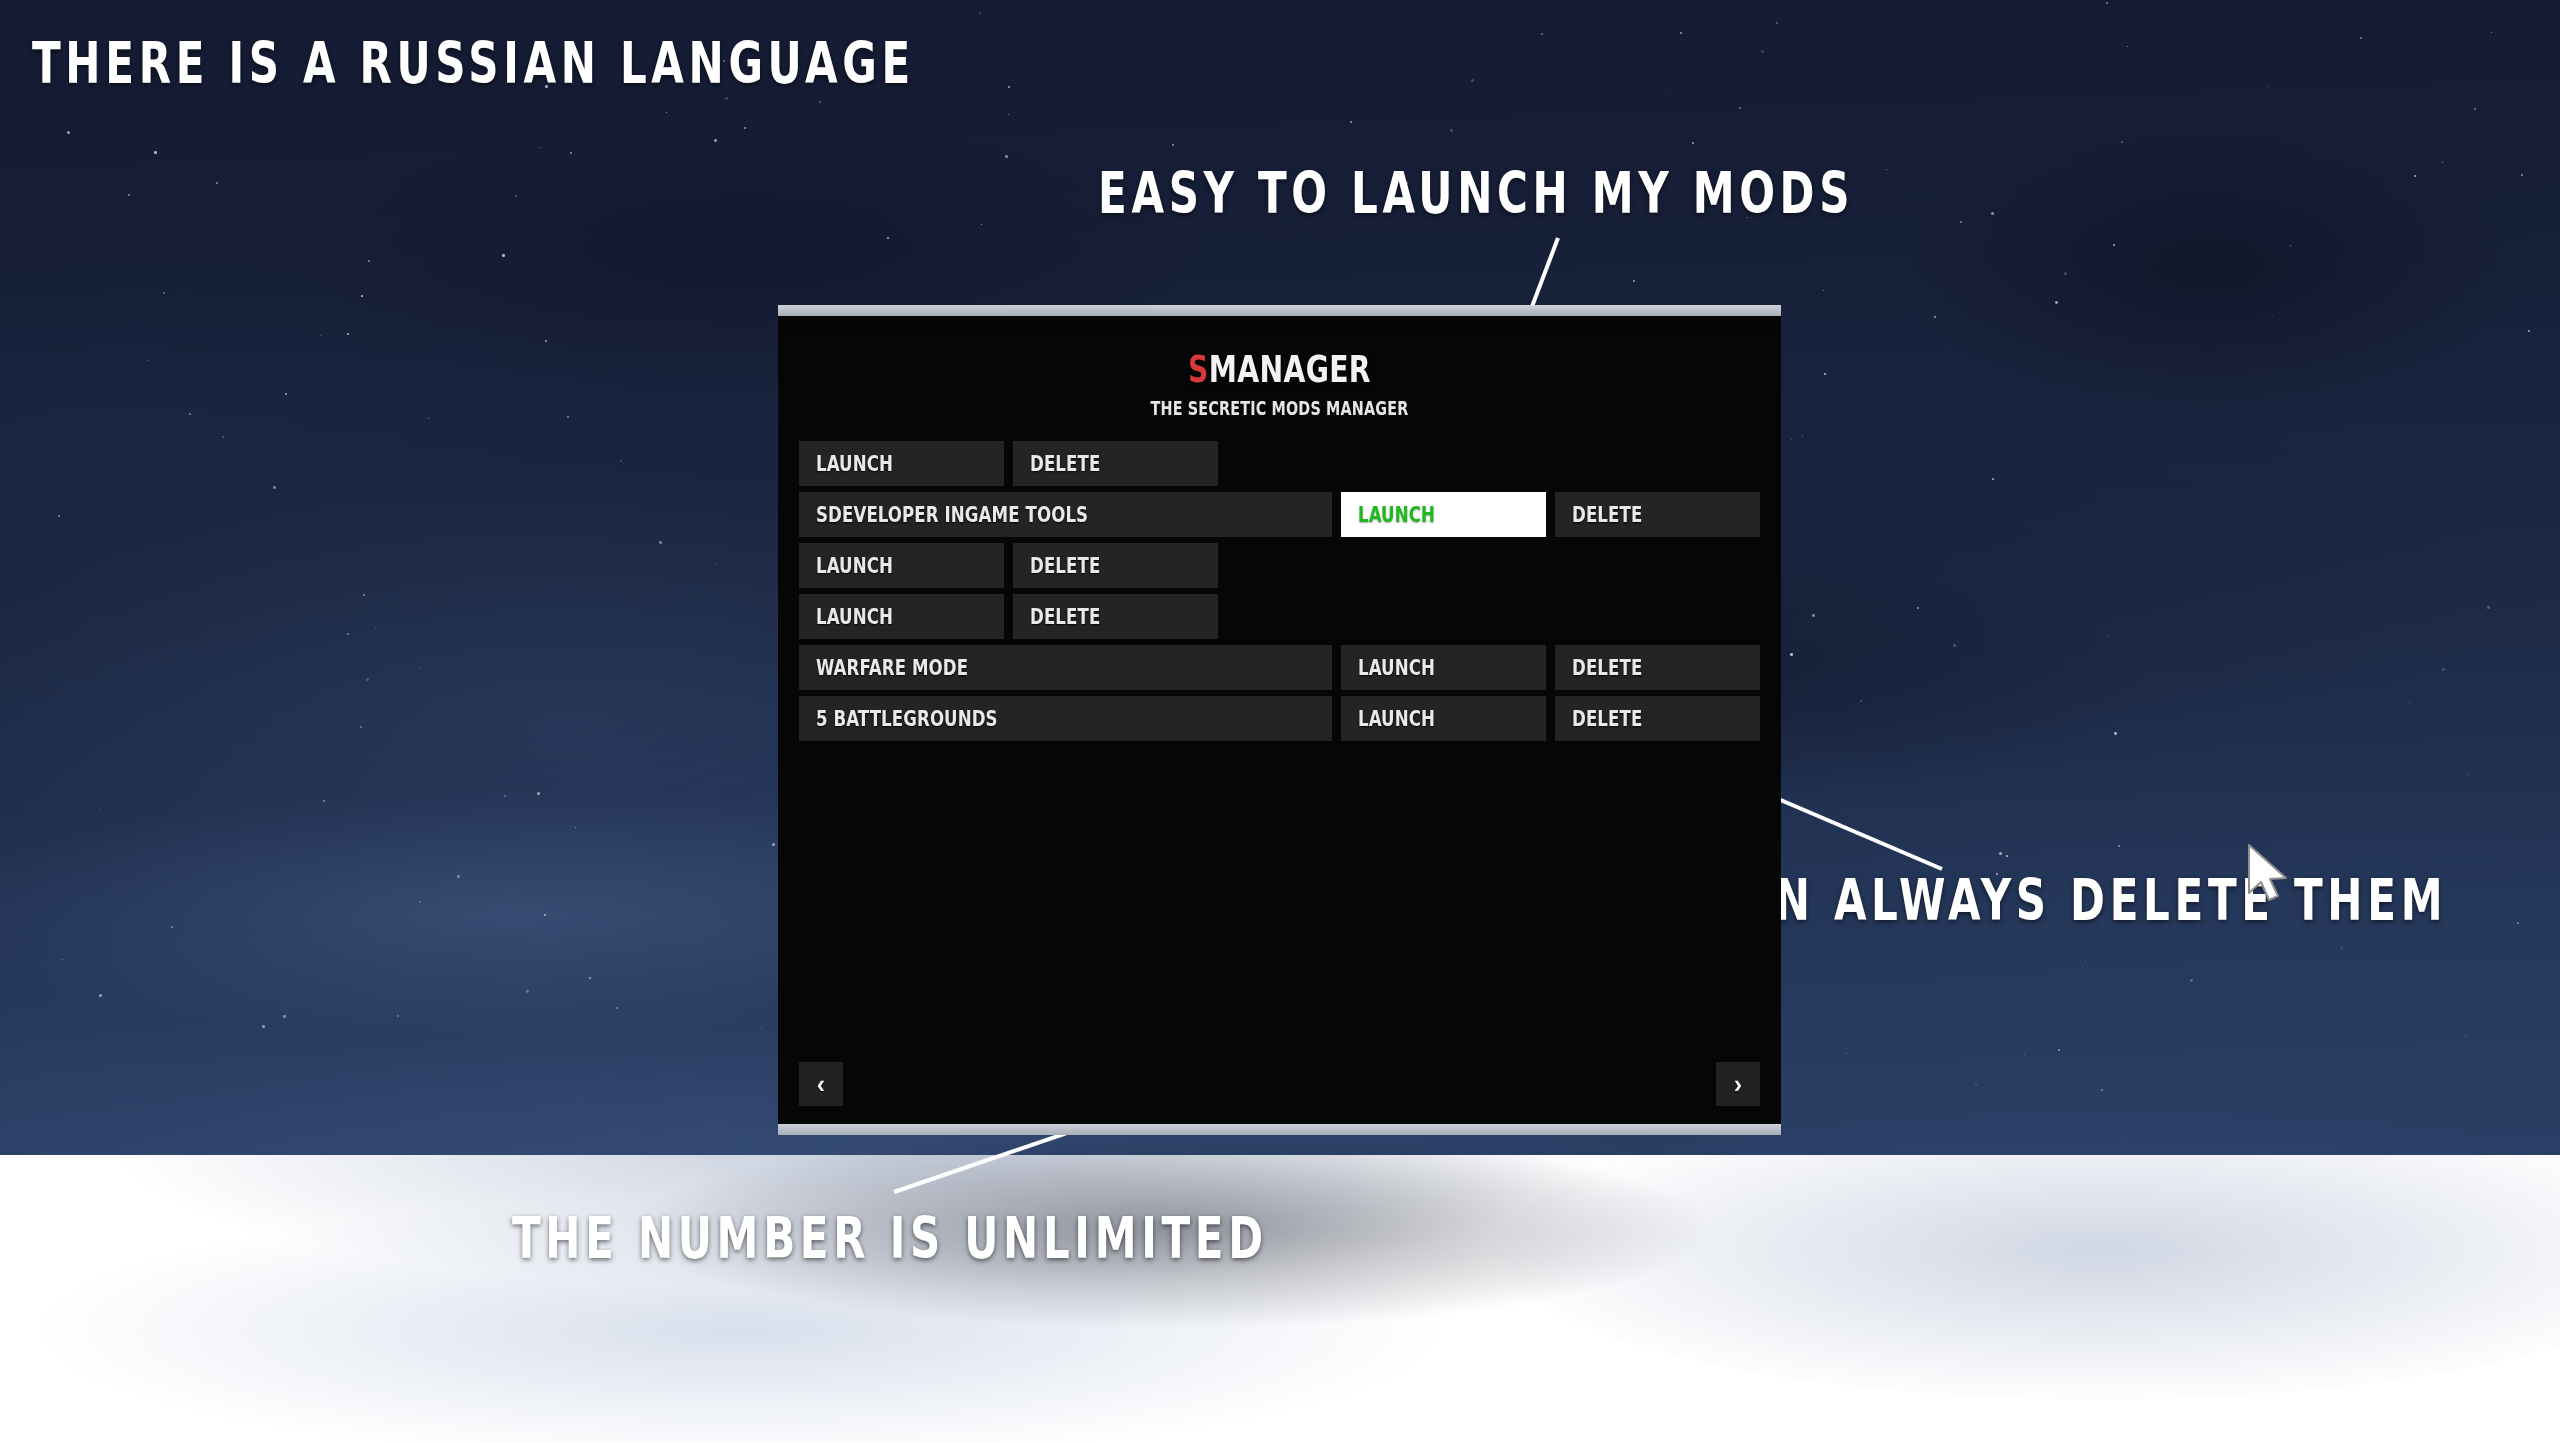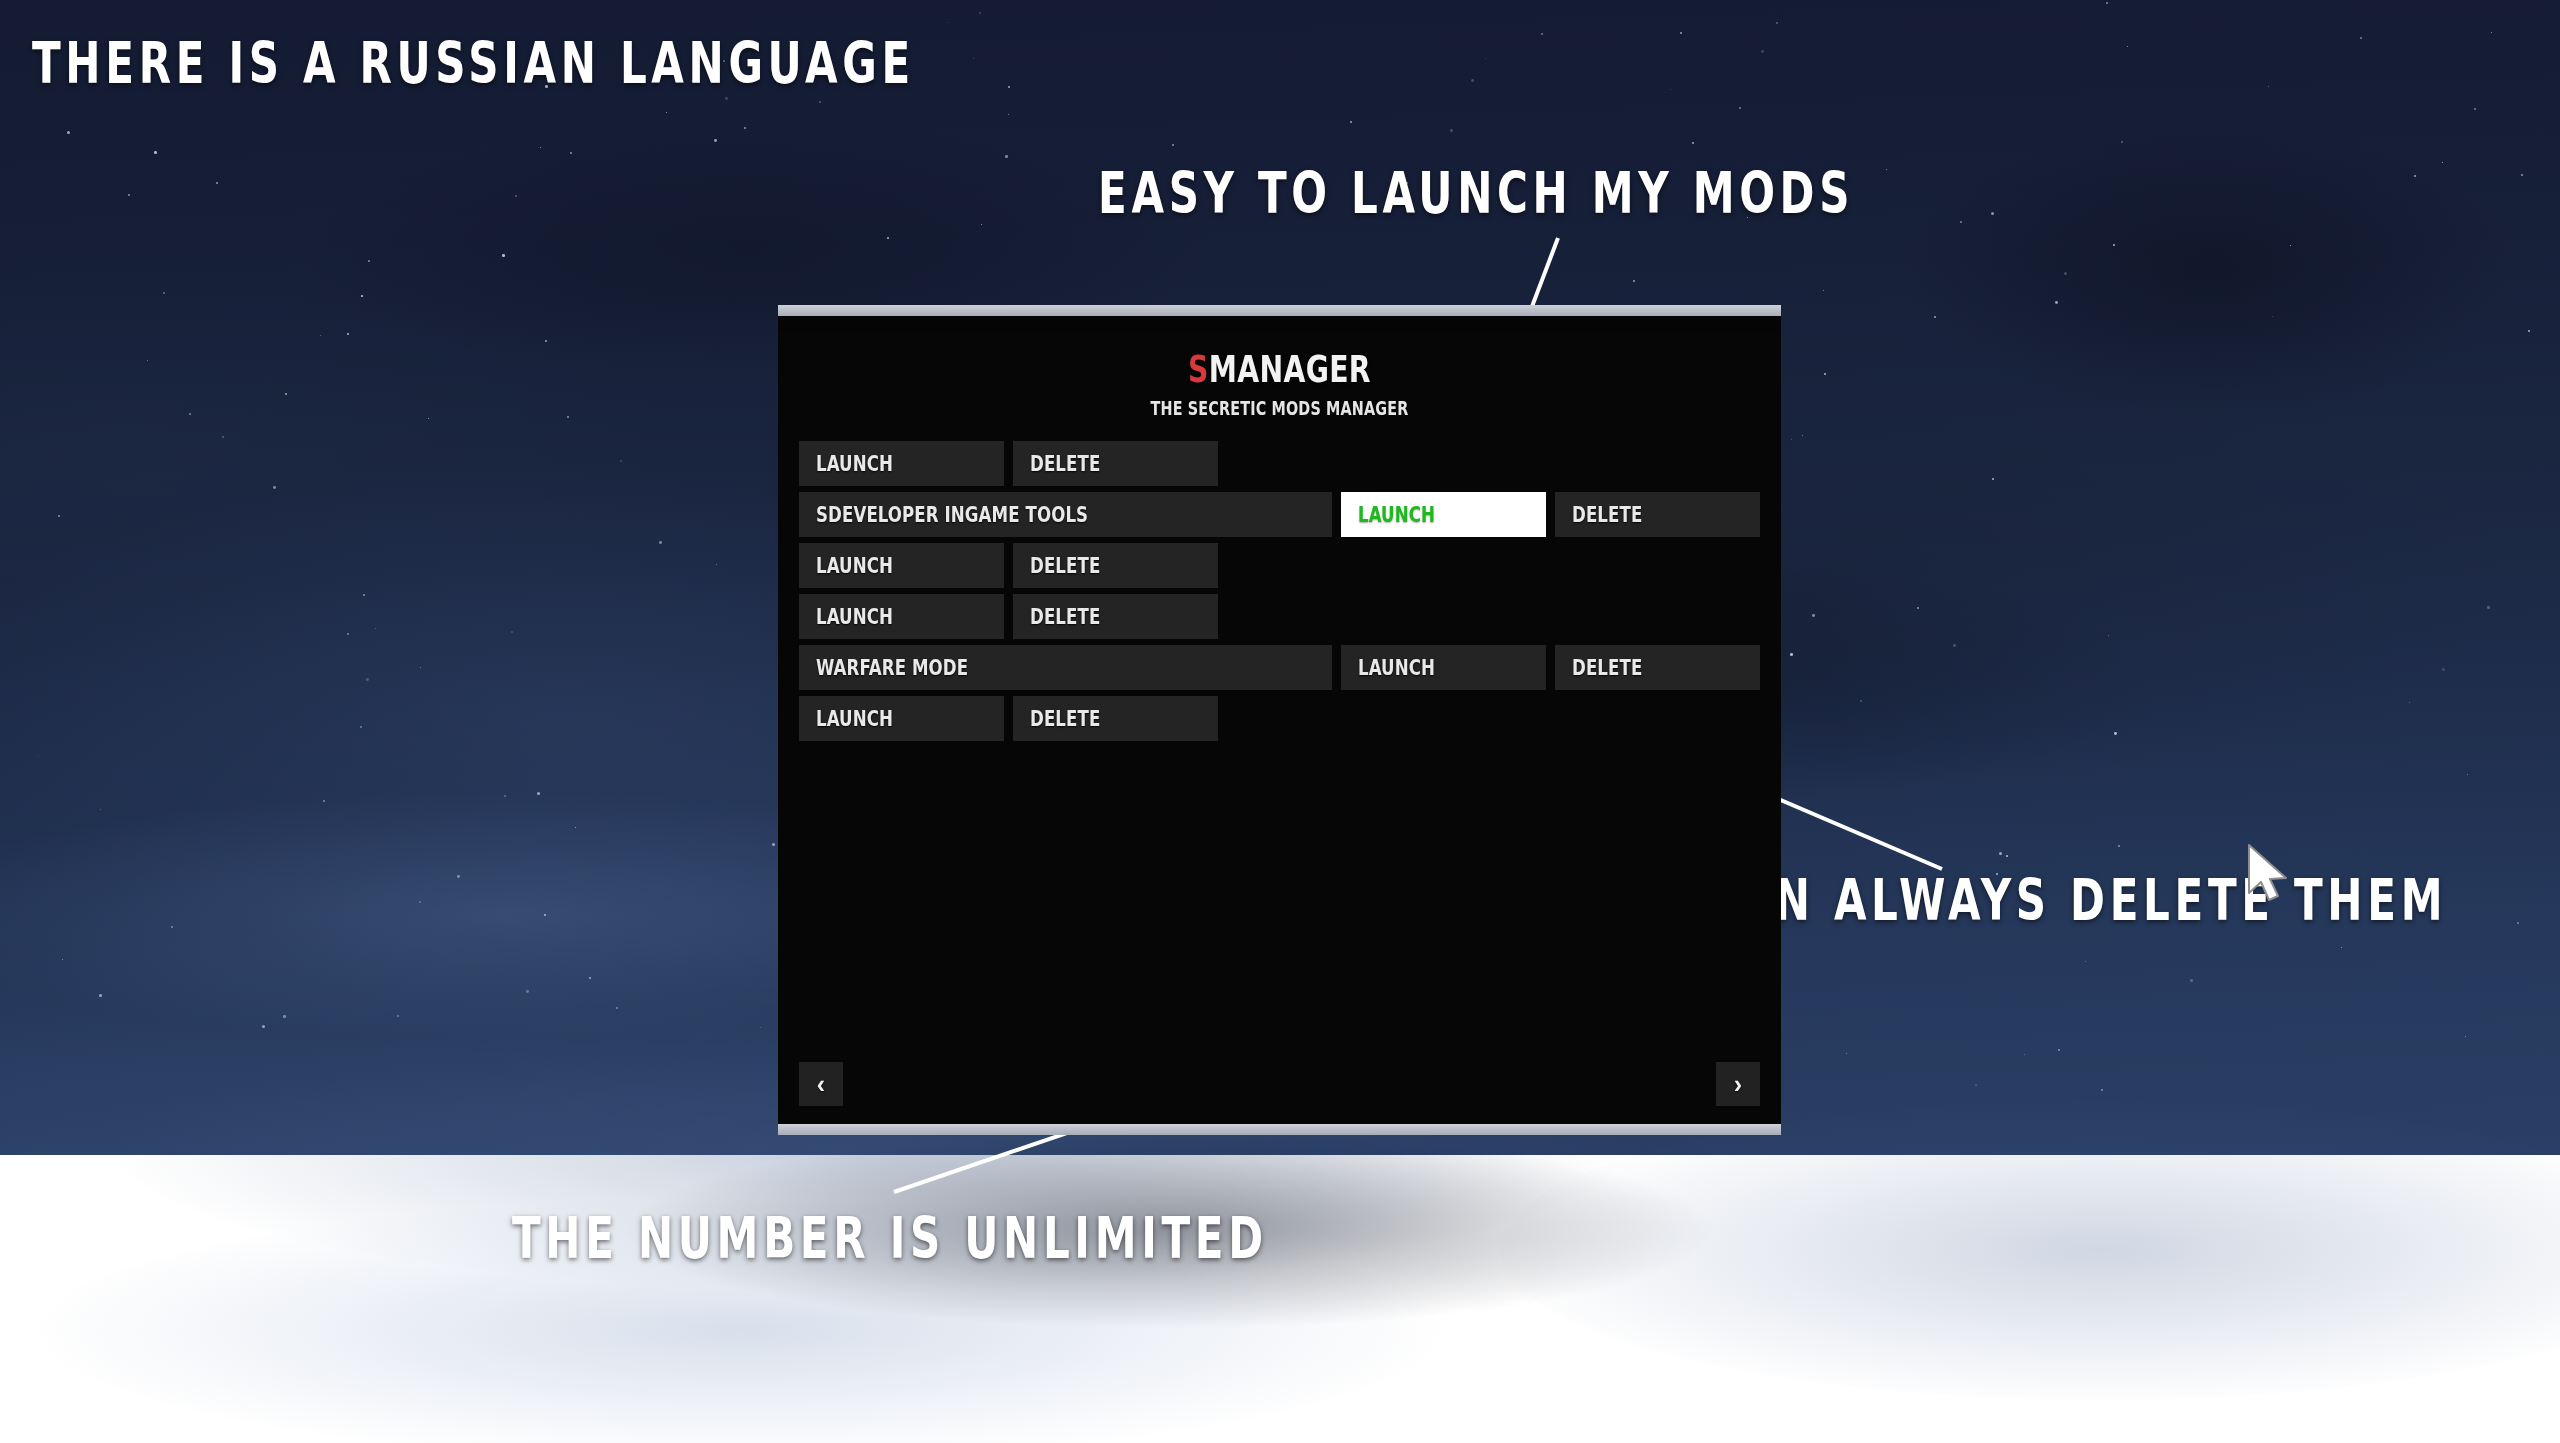--- a/index.html
+++ b/index.html
@@ -473,20 +473,23 @@
               <span class="lbl">WARFARE MODE</span>
             </div>
             <div class="cell cell-launch">
               <span class="lbl">LAUNCH</span>
             </div>
             <div class="cell cell-delete">
               <span class="lbl">DELETE</span>
             </div>
           </div>
           <div class="mod-row">
+            <div class="cell cell-name">
+              <span class="lbl">5 BATTLEGROUNDS</span>
+            </div>
             <div class="cell cell-launch">
               <span class="lbl">LAUNCH</span>
             </div>
             <div class="cell cell-delete">
               <span class="lbl">DELETE</span>
             </div>
           </div>
         </div>
 
       <div id="panel-footer">

